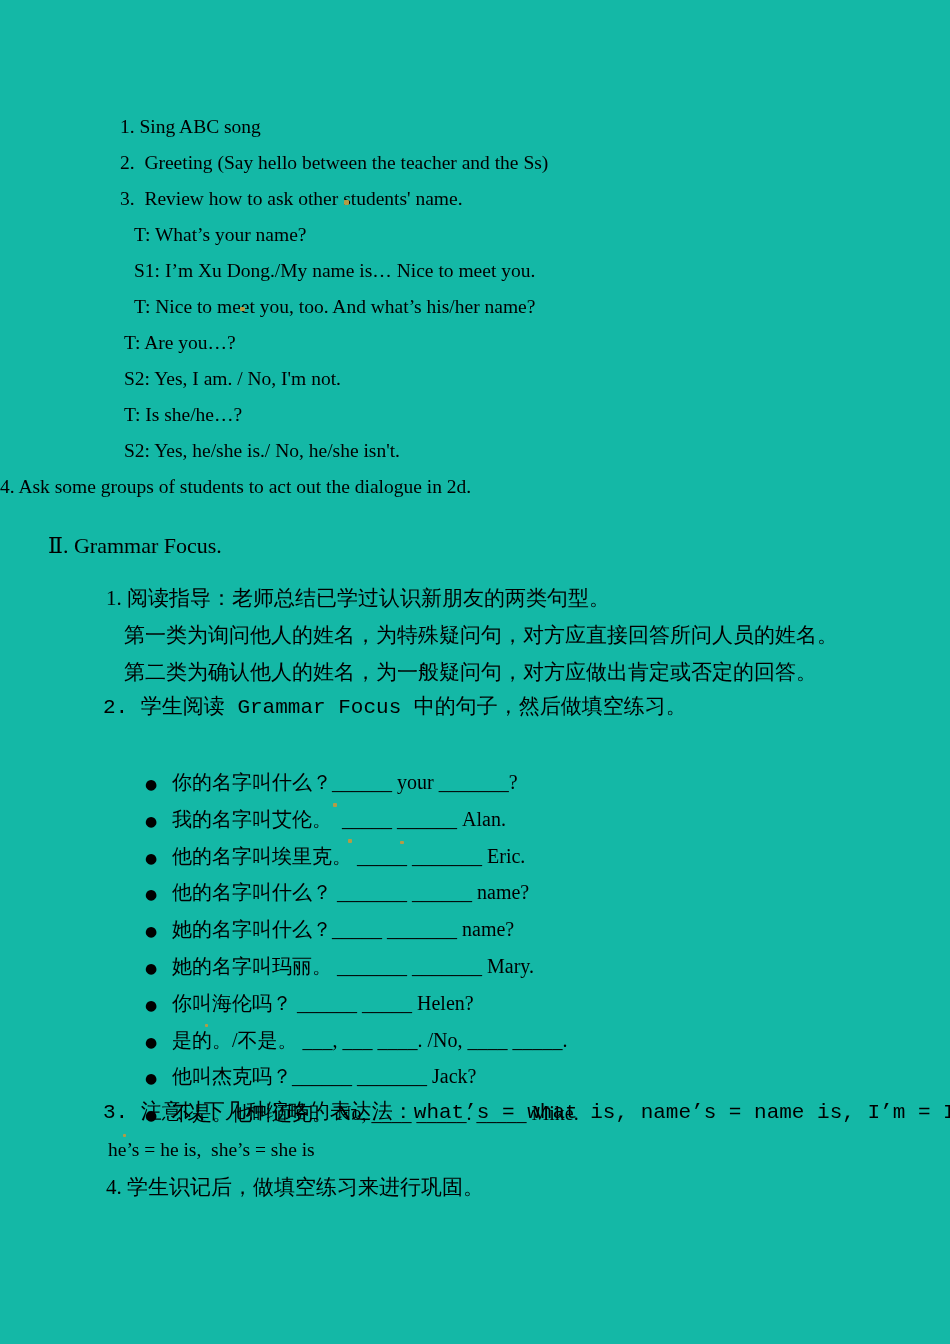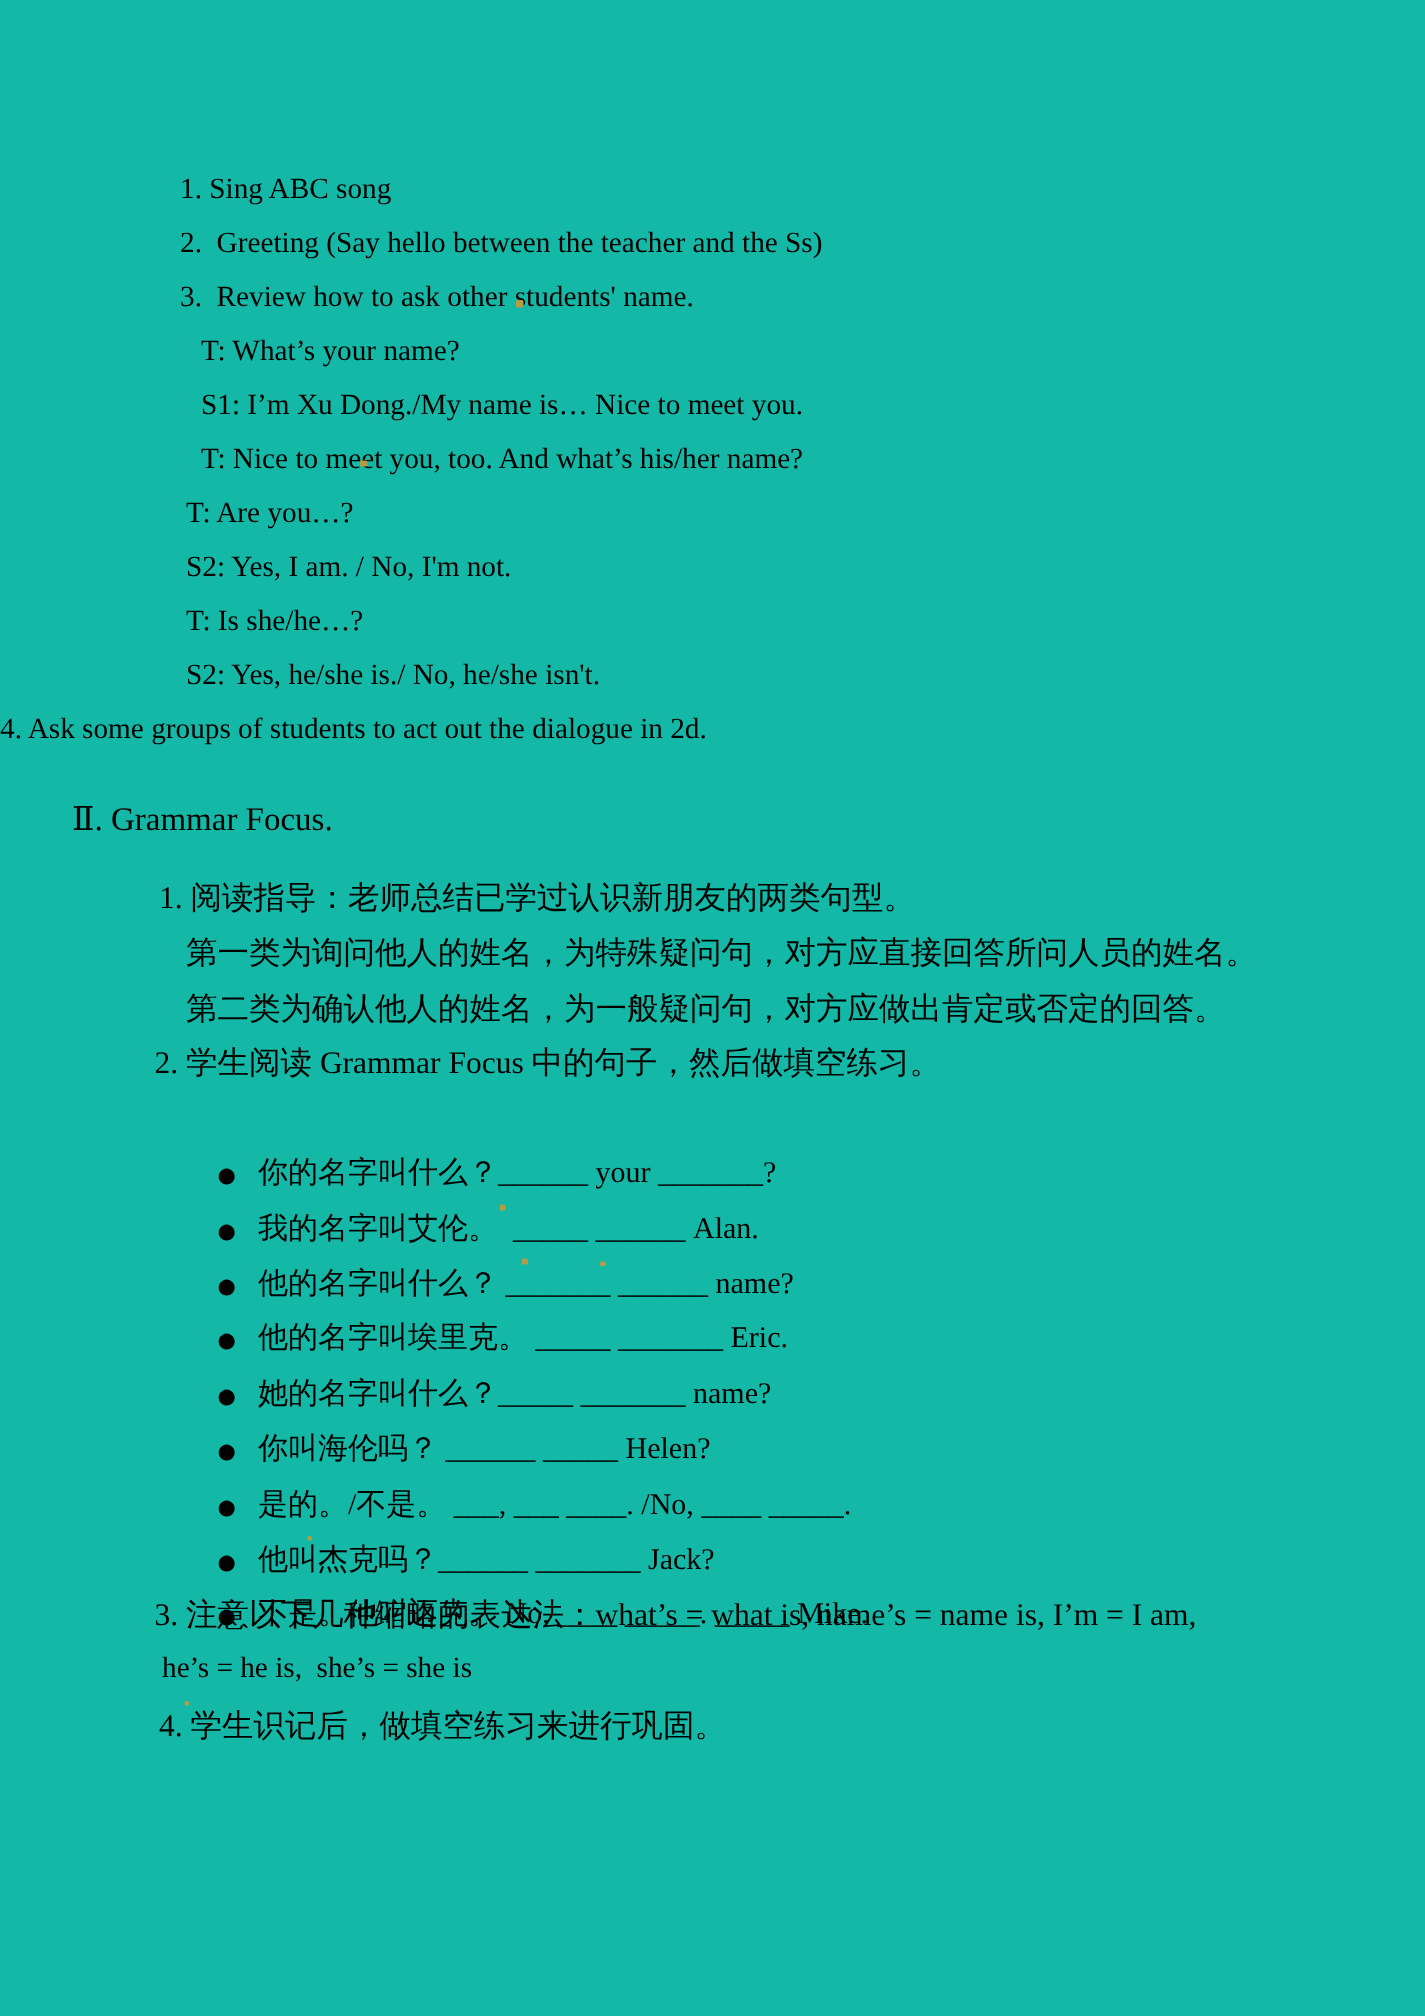--- a/index.html
+++ b/index.html
@@ -44,21 +44,21 @@
   }
   .brow { font-size: 20px; }
   .latin { font-size: 19.5px; }
   .bullet {
     display: inline-block;
     width: 27px;
     font-family: "DejaVu Sans", sans-serif;
     font-size: 14px;
   }
   
-  .pl103 { padding-left: 103px; }
+  .pl103 { padding-left: 103px; font-family: Liberation Mono, monospace; }
   .pl106 { padding-left: 106px; }
   .pl111 { }
   .pl115 { padding-left: 115px; }
   .pl120 { padding-left: 120px; }
   .pl124 { padding-left: 124px; }
   .pl128 { padding-left: 108px; }
   .pl134 { padding-left: 134px; }
   
   .dot {
     position: absolute;
@@ -93,27 +93,30 @@
     <div class="cline pl124">第二类为确认他人的姓名，为一般疑问句，对方应做出肯定或否定的回答。</div>
     <div class="cline pl103">2. 学生阅读 Grammar Focus 中的句子，然后做填空练习。</div>
 
     <div class="cline brow pl115">
       <span class="bullet">●</span><span>你的名字叫什么？______ your _______?</span>
     </div>
     <div class="cline brow pl115">
       <span class="bullet">●</span><span>我的名字叫艾伦。  _____ ______ Alan.</span>
     </div>
     <div class="cline brow pl115">
+      <span class="bullet">●</span><span>他的名字叫埃里克。 _____ _______ Eric.</span>
+    </div>
+    <div class="cline brow pl115">
       <span class="bullet">●</span><span>他的名字叫什么？ _______ ______ name?</span>
     </div>
     <div class="cline brow pl115">
-      <span class="bullet">●</span><span>他的名字叫埃里克。 _____ _______ Eric.</span>
+      <span class="bullet">●</span><span>她的名字叫什么？_____ _______ name?</span>
     </div>
     <div class="cline brow pl115">
-      <span class="bullet">●</span><span>她的名字叫什么？_____ _______ name?</span>
+      <span class="bullet">●</span><span>她的名字叫玛丽。 _______ _______ Mary.</span>
     </div>
     <div class="cline brow pl115">
       <span class="bullet">●</span><span>你叫海伦吗？ ______ _____ Helen?</span>
     </div>
     <div class="cline brow pl115">
       <span class="bullet">●</span><span>是的。/不是。 ___, ___ ____. /No, ____ _____.</span>
     </div>
     <div class="cline brow pl115">
       <span class="bullet">●</span><span>他叫杰克吗？______ _______ Jack?</span>
     </div>

